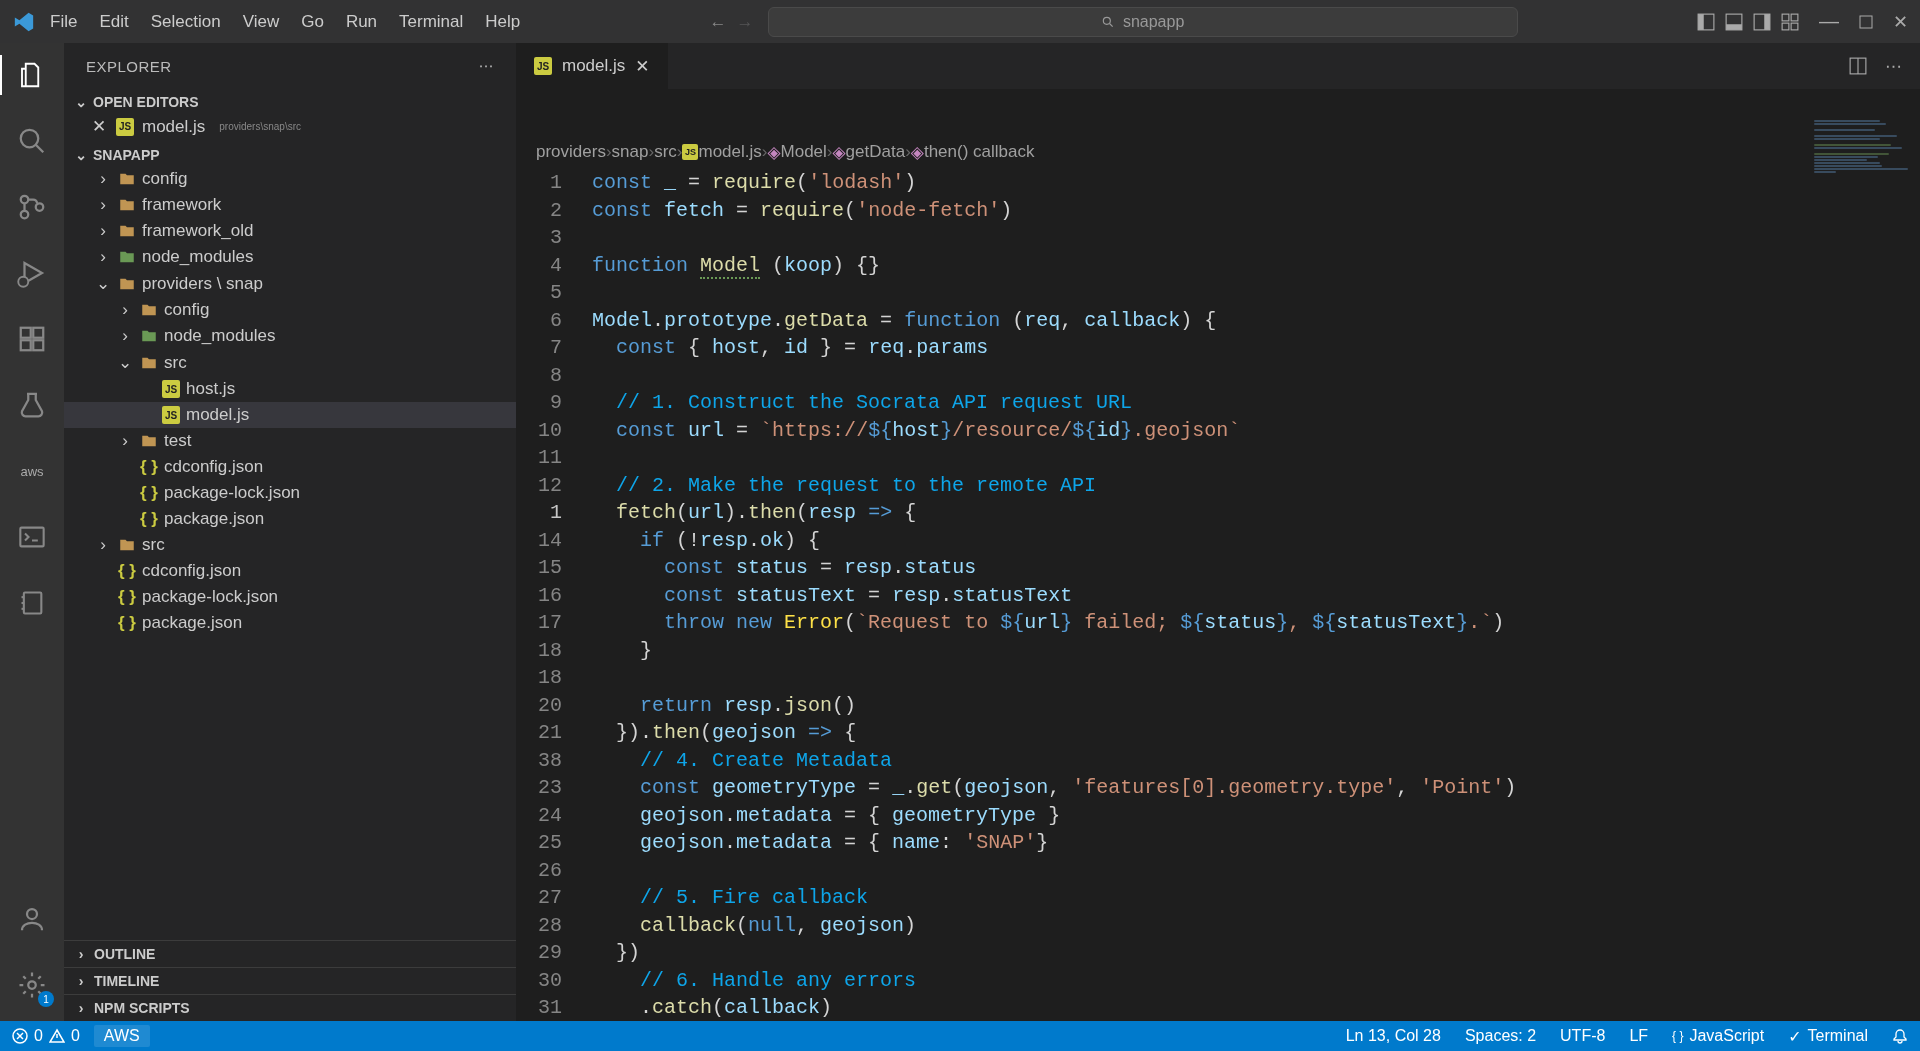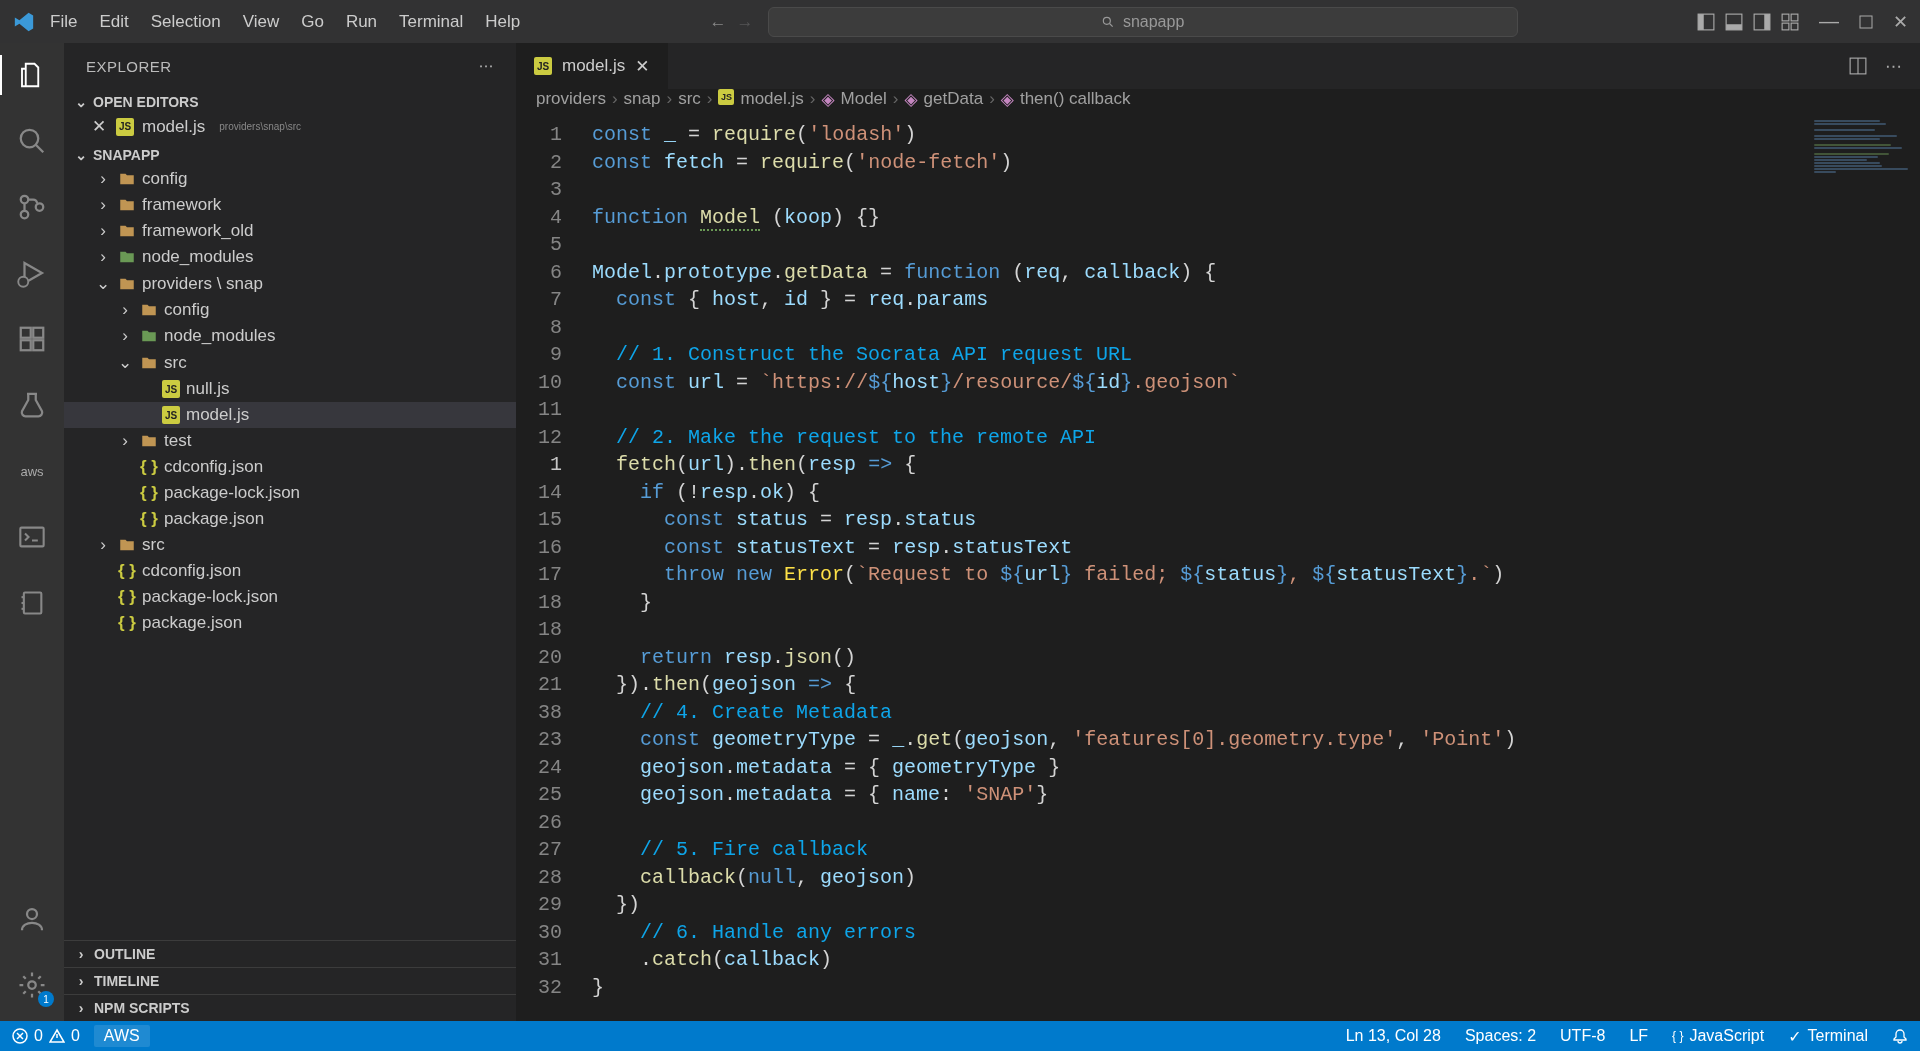--- a/index.html
+++ b/index.html
@@ -58,21 +58,21 @@
 .json-icon { color: #cbcb41; font-weight: 700; }
 .sb-bottom { margin-top: auto; }
 .sb-panel { border-top: 1px solid #3c3c3c; padding: 5px 8px; font-weight: 700; font-size: 14px; display: flex; align-items: center; gap: 4px; cursor: pointer; }
 
 .editor { flex: 1; display: flex; flex-direction: column; background: #1e1e1e; position: relative; }
 .tabbar { height: 46px; background: #252526; display: flex; align-items: stretch; }
 .tab { display: flex; align-items: center; gap: 10px; padding: 0 18px; background: #1e1e1e; border-right: 1px solid #252526; font-size: 17px; }
 .tab .jsicon { width: 18px; height: 18px; background: #cbcb41; border-radius: 2px; display: flex; align-items: center; justify-content: center; font-size: 10px; font-weight: 700; color: #222; }
 .tab .close { color: #ccc; cursor: pointer; }
 .tab-actions { margin-left: auto; display: flex; align-items: center; gap: 18px; padding: 0 18px; color: #aaa; }
-.breadcrumb { height: 30px; display: flex; gap: 6px; padding: 0 20px; font-size: 17px; color: #a0a0a0; }
+.breadcrumb { height: 30px; display: flex; align-items: center; padding: 0 20px; font-size: 17px; color: #a0a0a0; margin-top: 48px; }
 .breadcrumb .sep { color: #666; }
 .bc-icon { color: #c586c0; }
 
 .code-area { flex: 1; display: flex; font-family: 'Consolas','Courier New',monospace; font-size: 20px; line-height: 27.5px; overflow: hidden; }
 .gutter { width: 76px; text-align: right; color: #858585; padding-right: 30px; padding-top: 2px; }
 .gutter .ln { height: 27.5px; }
 .gutter .ln.active { color: #c6c6c6; }
 .code { flex: 1; padding-top: 2px; white-space: pre; }
 .code .line { height: 27.5px; }
 .minimap { position: absolute; right: 0; top: 76px; width: 110px; height: 200px; background: #1e1e1e; opacity: 0.6; }
@@ -325,21 +325,21 @@
             <span class="folder-icon">
               <svg width="18" height="18" viewBox="0 0 24 24">
                 <path fill="currentColor" d="M3 5h7l2 2h9v12H3z"></path>
               </svg>
             </span>
             <span>src</span>
           </div>
           <div class="tree-row indent-3">
             <span class="chev"></span>
             <span class="js-icon">JS</span>
-            <span>null.js</span>
+            <span>host.js</span>
           </div>
           <div class="tree-row indent-3 selected">
             <span class="chev"></span>
             <span class="js-icon">JS</span>
             <span>model.js</span>
           </div>
           <div class="tree-row indent-2">
             <span class="chev">›</span>
             <span class="folder-icon">
               <svg width="18" height="18" viewBox="0 0 24 24">

